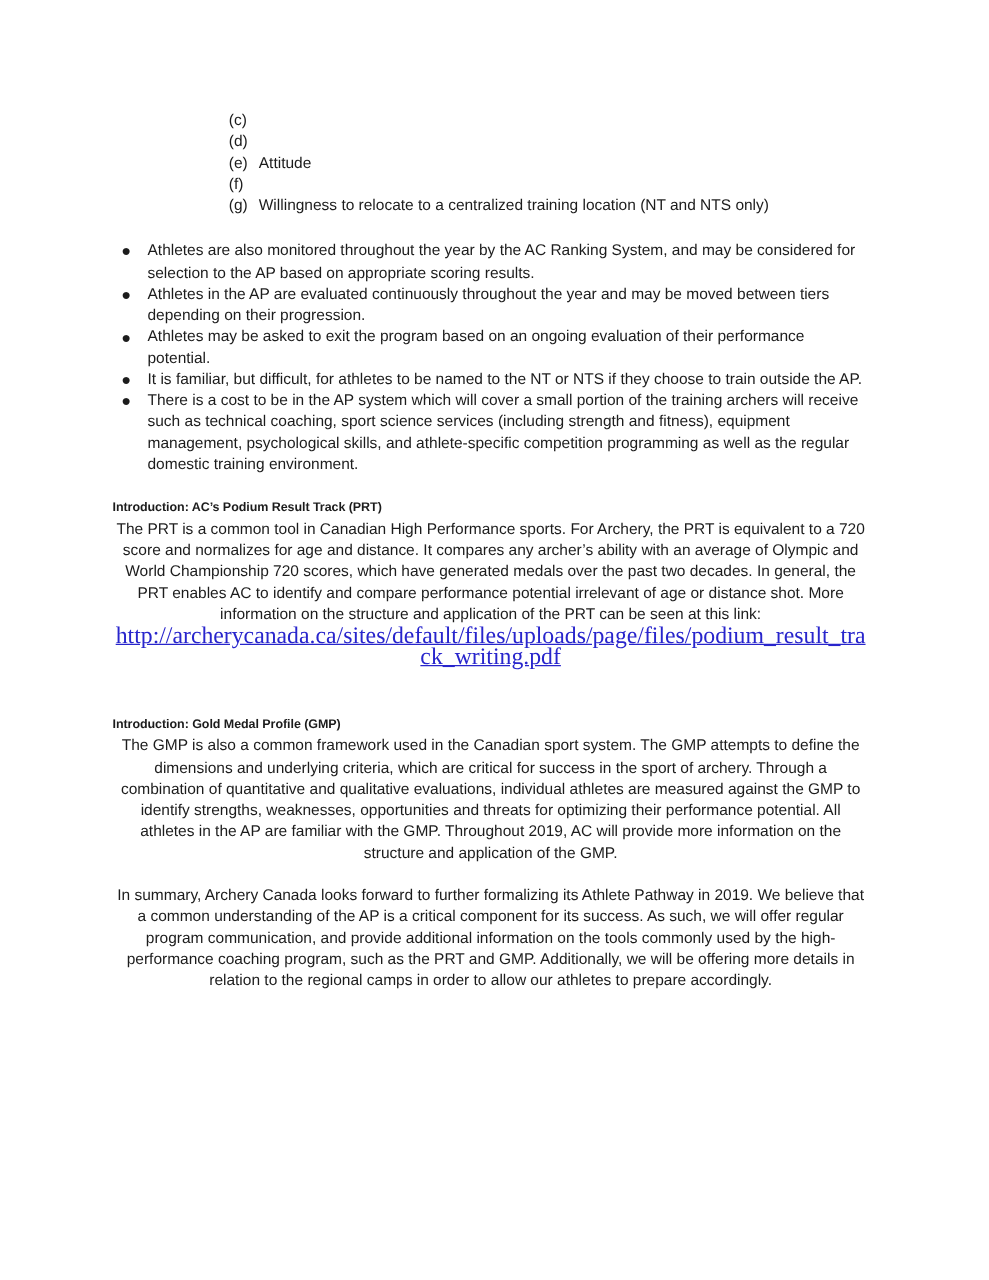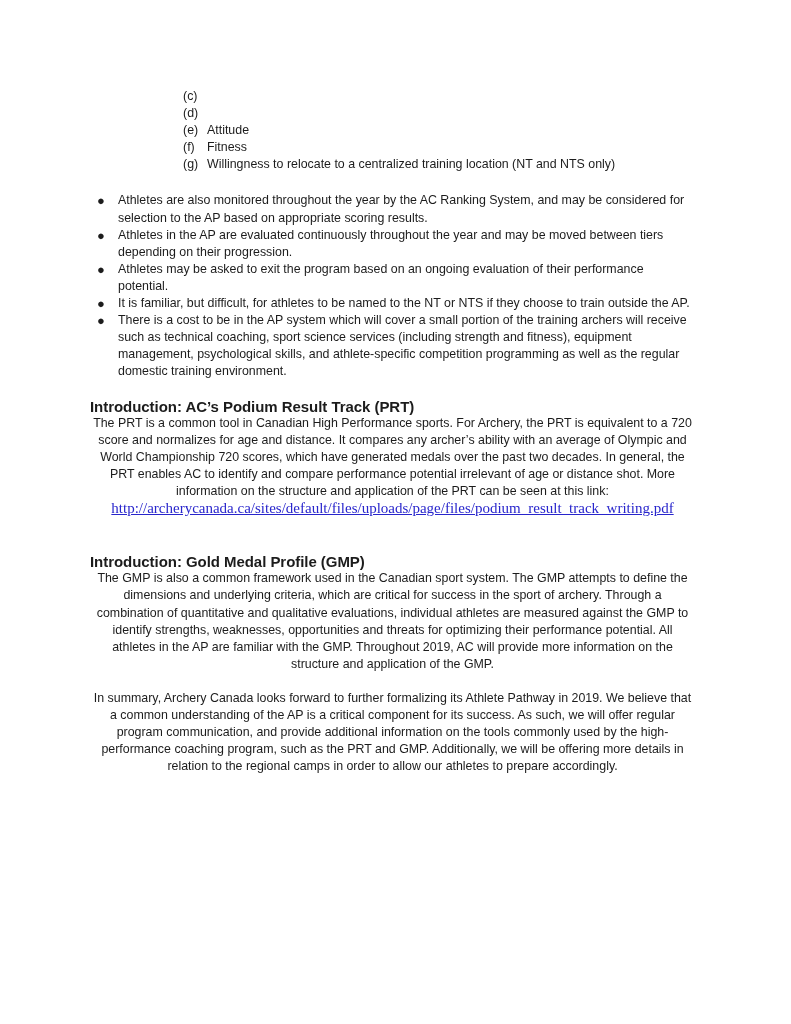--- a/index.html
+++ b/index.html
@@ -81,40 +81,40 @@
     flex: 1 1 auto;
     width: 577px;
   }
 
   
   .section {
     margin-top: 17.1px;
   }
   .section-heading {
     font-weight: bold;
-    font-size: 15px;
+    font-size: 10px;
     line-height: 17.1px;
     margin: 0;
     letter-spacing: -0.05px;
   }
   .para {
     margin: 0;
     line-height: 17.1px;
     text-align: center;
   }
   .para + .para {
     margin-top: 0;
   }
   .spacer-line {
     height: 17.1px;
   }
 
   .doc-link {
     font-family: "Liberation Serif", serif;
-    font-size: 15px;
+    font-size: 19px;
     line-height: 17.1px;
     color: #2825cc;
     text-decoration: underline;
     word-break: break-all;
     display: inline-block;
   }
 
   .link-line {
     line-height: 19px;
   }
@@ -131,21 +131,20 @@
       </li>
       <li class="lettered-item">
         <span class="letter-marker">(d)</span>
       </li>
       <li class="lettered-item">
         <span class="letter-marker">(e)</span>
         <span class="letter-text">Attitude</span>
       </li>
       <li class="lettered-item">
         <span class="letter-marker">(f)</span>
-        <span class="letter-text">Fitness</span>
       </li>
       <li class="lettered-item">
         <span class="letter-marker">(g)</span>
         <span class="letter-text">Willingness to relocate to a centralized training location (NT and NTS only)</span>
       </li>
     </ul>
 
     <ul class="bullet-list">
       <li class="bullet-item">
         <span class="bullet-marker">●</span>

